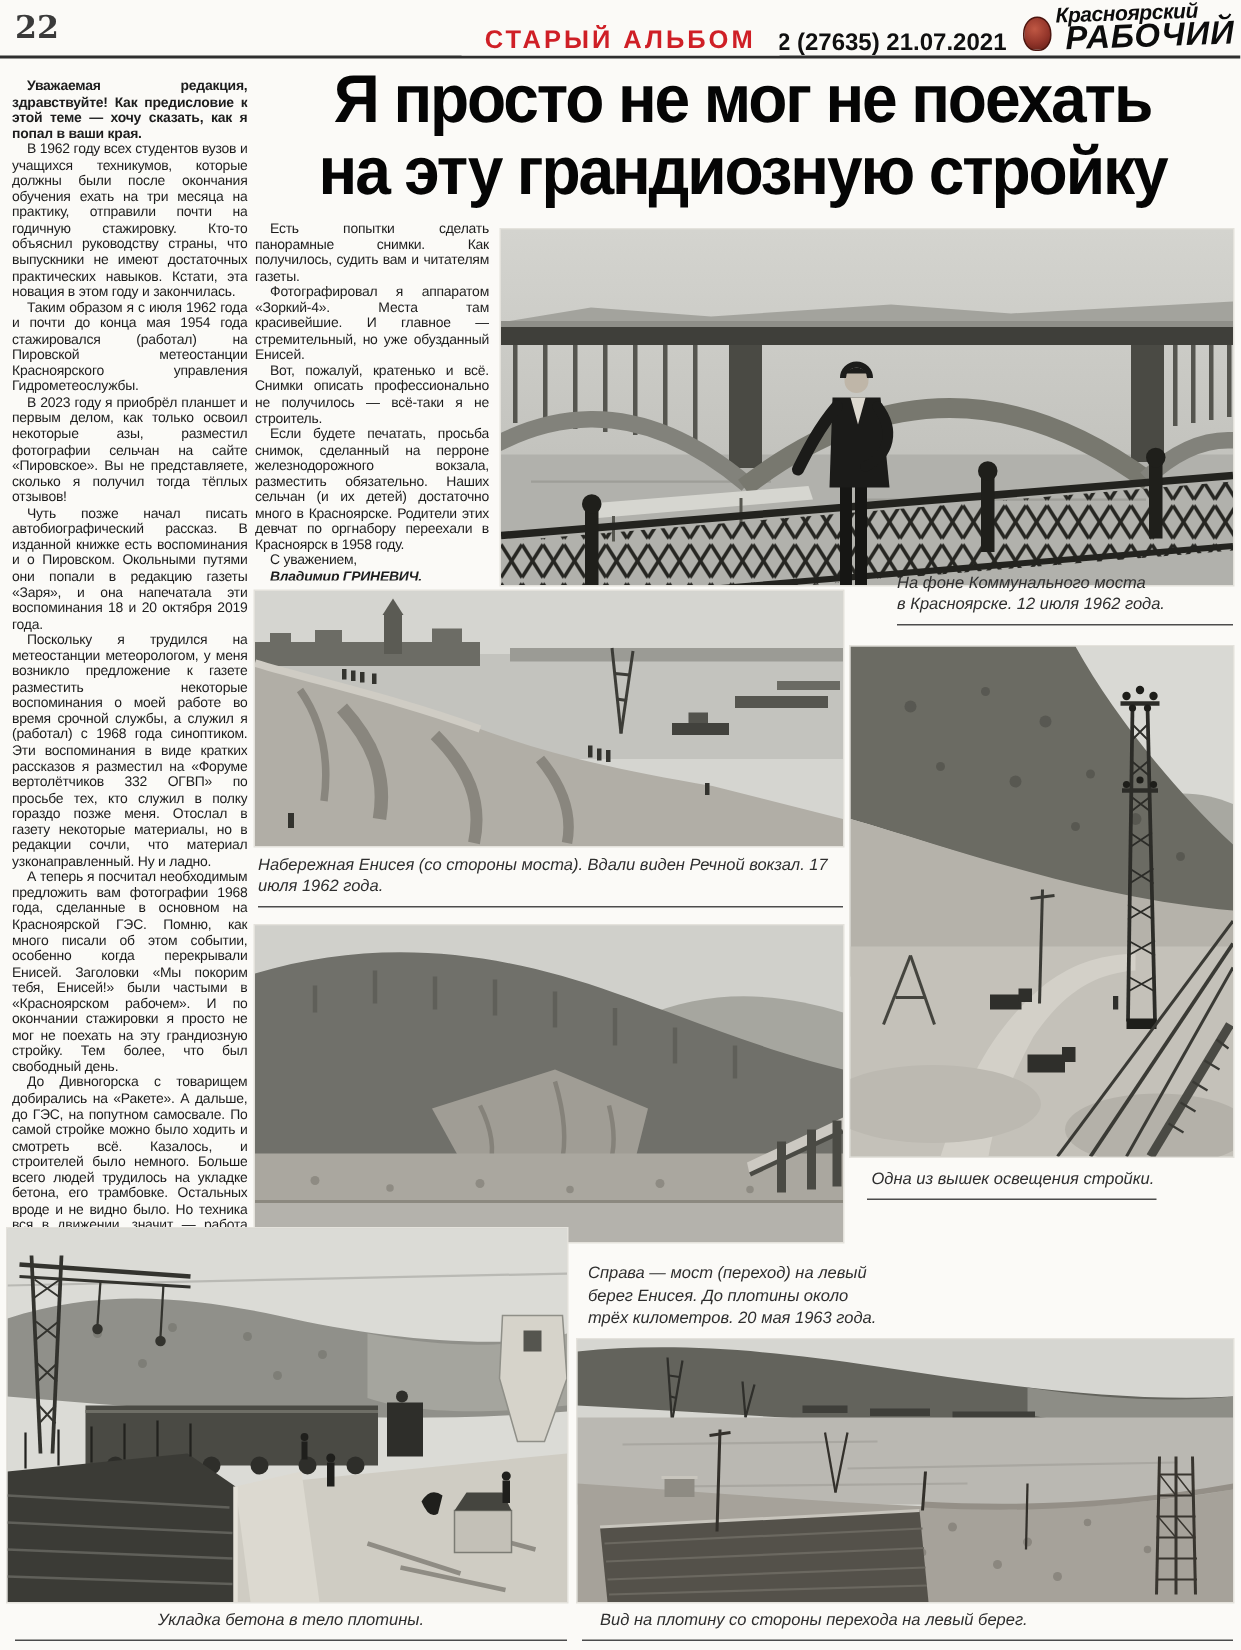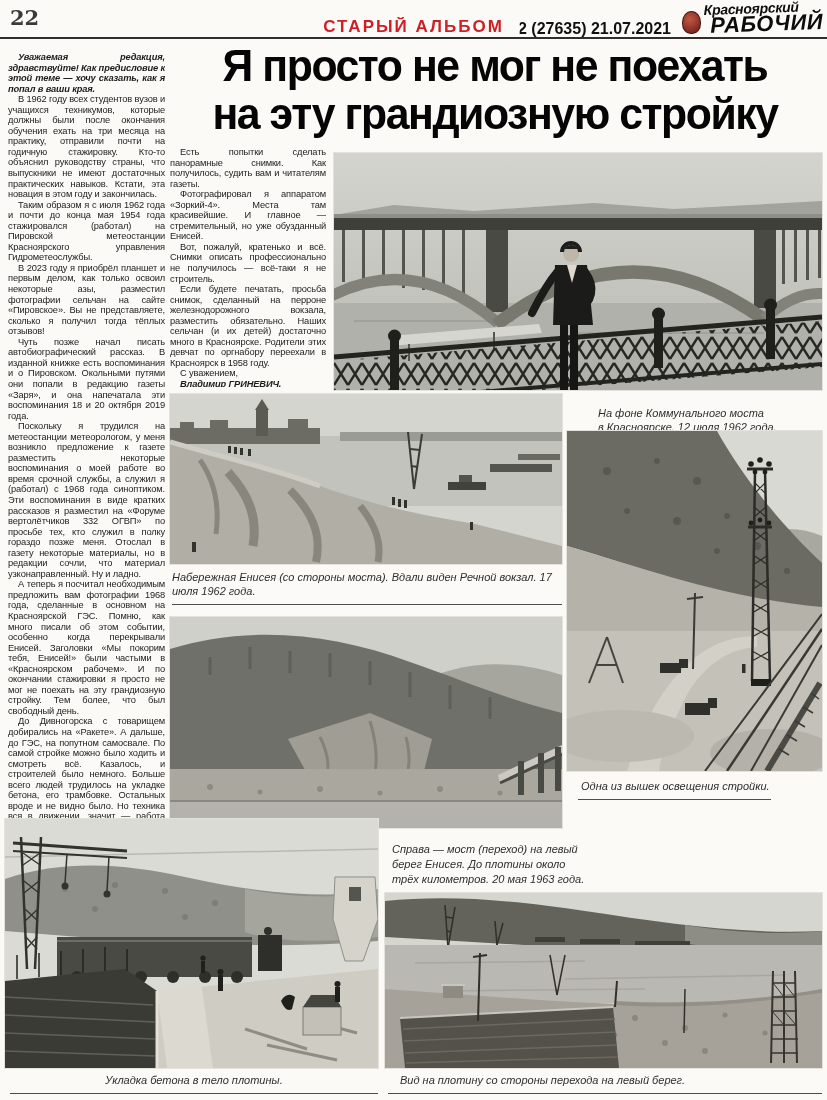--- a/index.html
+++ b/index.html
@@ -52,21 +52,21 @@
     text-align:center;font-weight:700;color:#050505;
     font-size:45px;line-height:48px;letter-spacing:-1.5px;
     transform:scaleX(.95);transform-origin:center top;
     white-space:nowrap;
   }
   
   .col{position:absolute;}
   .col1{left:8px;top:52px;width:157px;height:770px;overflow:hidden;}
   .col2{left:170px;top:147px;width:156px;height:240px;overflow:hidden;}
   .intro{
-    color:#7e2220;font-weight:700;font-style:italic;
+    color:#7e2220;font-weight:700;
     font-size:11px;line-height:15px;margin:0 0 9px 0;
   }
   .bodytext p{
     margin:0;font-size:9.3px;line-height:10.55px;letter-spacing:-0.15px;
     text-align:justify;text-indent:10px;color:#1c1c1c;
   }
   .sig-pre{text-indent:10px;}
   .signature{
     margin:0;font-size:9.4px;line-height:10.55px;text-align:right;
     font-weight:700;font-style:italic;color:#151515;
@@ -187,21 +187,21 @@
     <rect x="236" y="168" width="8" height="69" fill="#161614"></rect>
     <path d="M221,112 L253,112 L259,172 L219,172 Z" fill="#1b1b19"></path>
     <path d="M224,118 C212,132 204,148 198,160" stroke="#1b1b19" stroke-width="8" fill="none" stroke-linecap="round"></path>
     <path d="M251,118 C263,134 259,150 243,158" stroke="#1b1b19" stroke-width="7" fill="none" stroke-linecap="round"></path>
     <polygon points="233,112 243,112 238,130" fill="#ddd9d0"></polygon>
     <circle cx="237" cy="101" r="8" fill="#bfb6a8"></circle>
     <path d="M229,100 A8,8 0 0 1 245,100 L245,96 L229,96 Z" fill="#1d1d1b"></path>
     <path d="M228,99 A9,9 0 0 1 246,99" fill="none" stroke="#1d1d1b" stroke-width="4"></path>
   </g>
 </svg>
-<div class="caption cap-rule pre" style="left:598px;top:406px;width:224px;">На фоне Коммунального моста
+<div class="caption cap-rule pre" style="left:598px;top:382px;width:224px;">На фоне Коммунального моста
 в Красноярске. 12 июля 1962 года.</div>
 
 <svg class="photo" style="left:170px;top:394px;" width="392" height="170" viewBox="0 0 392 170">
   <rect width="392" height="170" fill="#d5d5d0"></rect>
   <rect x="0" y="42" width="392" height="70" fill="#c3c3be"></rect>
   <rect x="170" y="38" width="222" height="9" fill="#9b9b95"></rect>
   <g fill="#6c6c65">
     <rect x="0" y="34" width="150" height="16"></rect>
     <rect x="10" y="28" width="14" height="10"></rect>
       <rect x="40" y="26" width="18" height="12"></rect>

